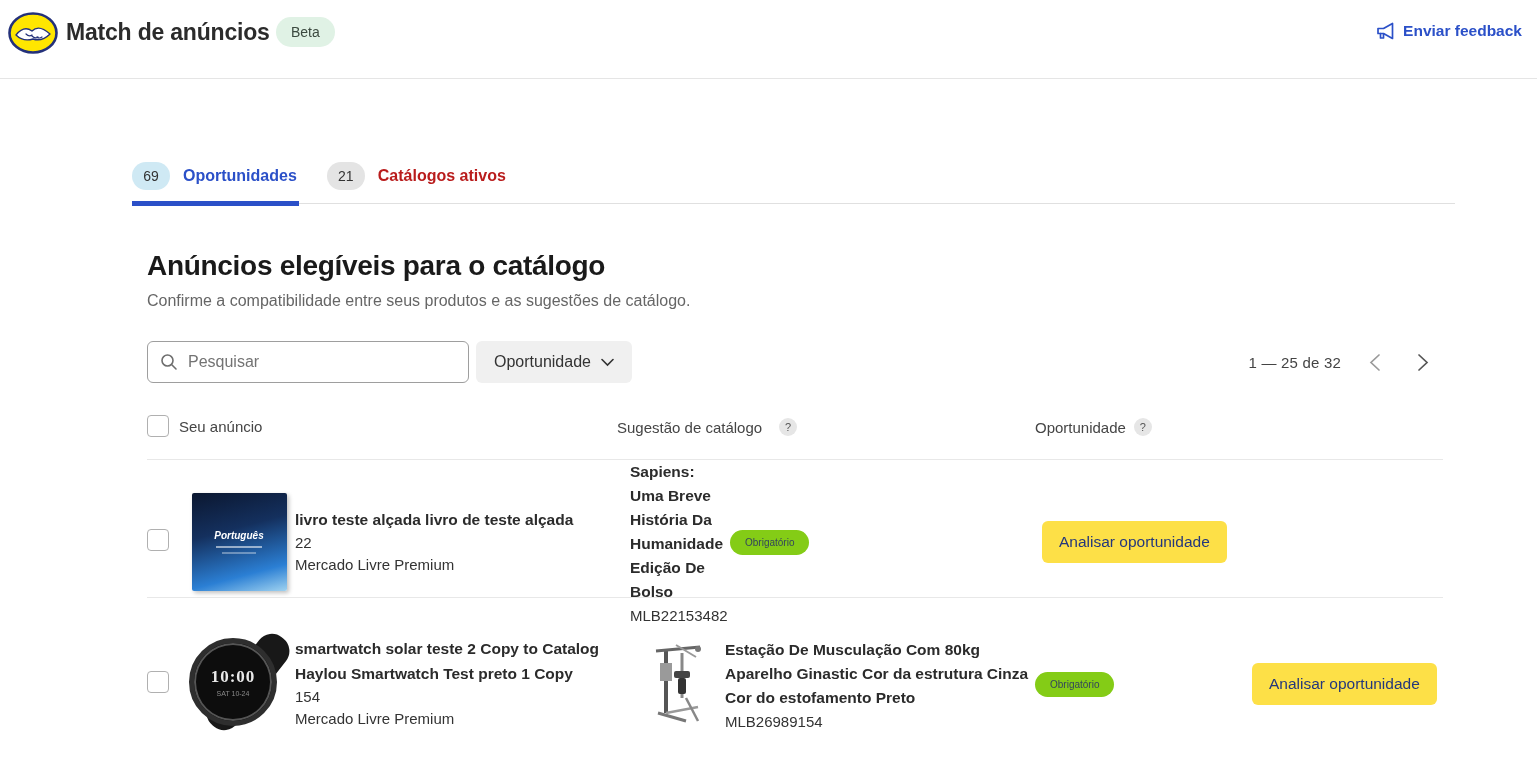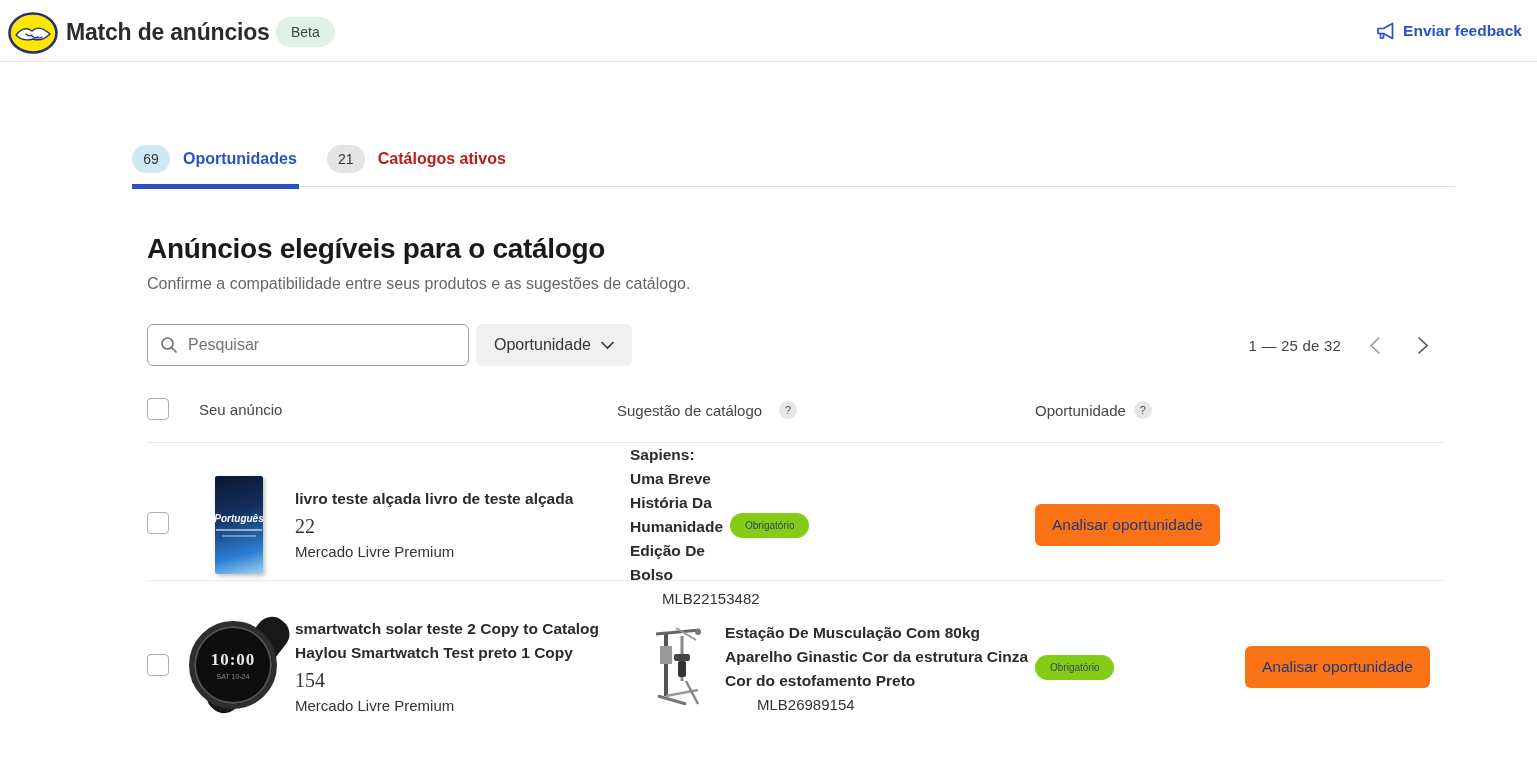--- a/index.html
+++ b/index.html
@@ -1,21 +1,21 @@
 <!DOCTYPE html>
 <html><head>
 <meta charset="utf-8">
 <style>
   * { margin:0; padding:0; box-sizing:border-box; }
   html,body { width:1537px; height:765px; overflow:hidden; background:#fff;
     font-family:"Liberation Sans", sans-serif; color:#333; }
   body { position:relative; }
 
   
-  .app-header { height:62px; border-bottom:1px solid #e5e5e5; position:relative;text-align:right; }
+  .app-header { height:79px; border-bottom:1px solid #e5e5e5; position:relative;text-align:right; }
   .logo { position:absolute; left:8px; top:10px; }
   .app-title { position:absolute; left:66px; top:19px; font-size:23px; font-weight:600; color:#2b2b2b; letter-spacing:-0.2px; }
   .beta-pill { position:absolute; left:276px; top:17px; background:#e0f2e5; color:#3c4a40;
     font-size:14px; padding:7px 15px; border-radius:18px; }
   .feedback-link { position:absolute; right:15px; top:22px; display:flex; align-items:center; gap:7px;
     color:#2b50c8; font-size:15.5px; font-weight:700; cursor:pointer; }
 
   
   .content { margin-left:132px; width:1323px; position:relative; }
 
@@ -47,49 +47,49 @@
     font-family:"Liberation Sans", sans-serif; cursor:pointer; }
   .pager { position:absolute; right:20px; top:0; height:42px; display:flex; align-items:center; gap:22px; }
   .pager-label { font-size:15px; color:#444; letter-spacing:0.2px; }
   .pager-arrow { background:none; border:none; cursor:pointer; padding:4px; display:flex; }
 
   
   .table { margin-left:15px; width:1296px; margin-top:30px; }
   .thead { position:relative; height:47px; border-bottom:1px solid #e8e8e8; }
   .thead .cb { position:absolute; left:0; top:2px; }
   .th { position:absolute; top:5px; font-size:15px; color:#454545; display:flex; align-items:center; gap:8px; }
-  .th-your { left:52px; }
+  .th-your { left:32px; }
   .th-sug { left:470px;gap:17px; }
   .th-opp { left:888px; }
   .help-icon { width:18px; height:18px; border-radius:50%; background:#e6e6e6; color:#555;
     font-size:11px; display:inline-flex; align-items:center; justify-content:center; cursor:pointer; }
 
   .row { display:grid; grid-template-columns:36px 112px 335px 95px 305px 210px 1fr;
     align-items:center; border-bottom:1px solid #e8e8e8; }
   .row-1 { height:138px; }
   .row-2 { height:172px; border-bottom:none; }
 
   .cb { width:22px; height:22px; border:1px solid #b0b0b0; border-radius:4px; background:#fff;
     appearance:none; -webkit-appearance:none; cursor:pointer; display:inline-block; }
 
   .thumb-cell { display:flex; align-items:center; justify-content:center; }
   .ad-title { font-size:15.5px; font-weight:700; color:#2b2b2b; line-height:1.55; }
-  .ad-stock { font-size:20px; color:#333; margin-top:0; line-height:1.5;font-family:Liberation Serif, serif; }
+  .ad-stock { font-size:15px; color:#333; margin-top:0; line-height:1.5; }
   .ad-type { font-size:15px; color:#333; line-height:1.5; }
   .sug-title { font-size:15.5px; font-weight:700; color:#2b2b2b; line-height:1.55; }
-  .sug-id { font-size:15px; color:#333; margin-top:3px;margin-left:32px; }
+  .sug-id { font-size:15px; color:#333; margin-top:3px; }
 
   .status-pill { background:#84cc16; color:#33455c; font-size:10px; padding:7px 15px;
     border-radius:16px; display:inline-block; margin-left:5px; }
-  .action-btn { background:#f97316; color:#24377c; border:none; border-radius:6px;
-    font-size:15.5px; padding:12px 17px; margin-left:5px; cursor:pointer;
+  .action-btn { background:#fde047; color:#24377c; border:none; border-radius:6px;
+    font-size:15.5px; padding:12px 17px; margin-left:12px; cursor:pointer;
     font-family:"Liberation Sans", sans-serif; white-space:nowrap; }
 
   
-  .book-blue { width:48px; height:98px; border-radius:2px;
+  .book-blue { width:95px; height:98px; border-radius:2px;
     background:linear-gradient(165deg,#0b1730 0%,#14305e 38%,#2b7fd4 78%,#9fd2f0 100%);
     box-shadow:2px 2px 4px rgba(0,0,0,0.25); position:relative; display:flex; flex-direction:column;
     align-items:center; justify-content:center; }
   .book-blue .bb-t { color:#fff; font-size:10px; font-weight:700; font-style:italic; }
   .book-blue .bb-l { width:46px; height:2px; background:rgba(255,255,255,0.55); margin-top:5px; }
   .book-blue .bb-l2 { width:34px; height:2px; background:rgba(255,255,255,0.35); margin-top:4px; }
 
   .book-sapiens { width:48px; height:96px; background:#fff; border:1px solid #ddd; position:relative;
     display:flex; flex-direction:column; align-items:center; padding-top:3px; }
   .book-sapiens .sp-band { width:42px; height:6px; background:#b51728; }

